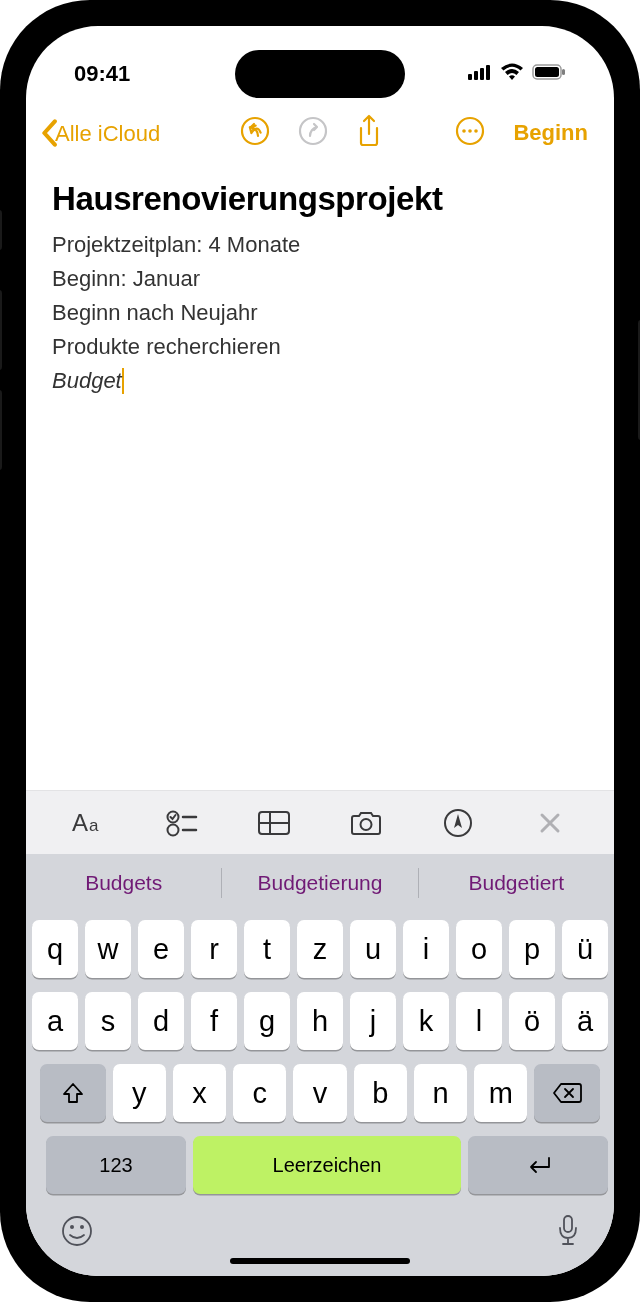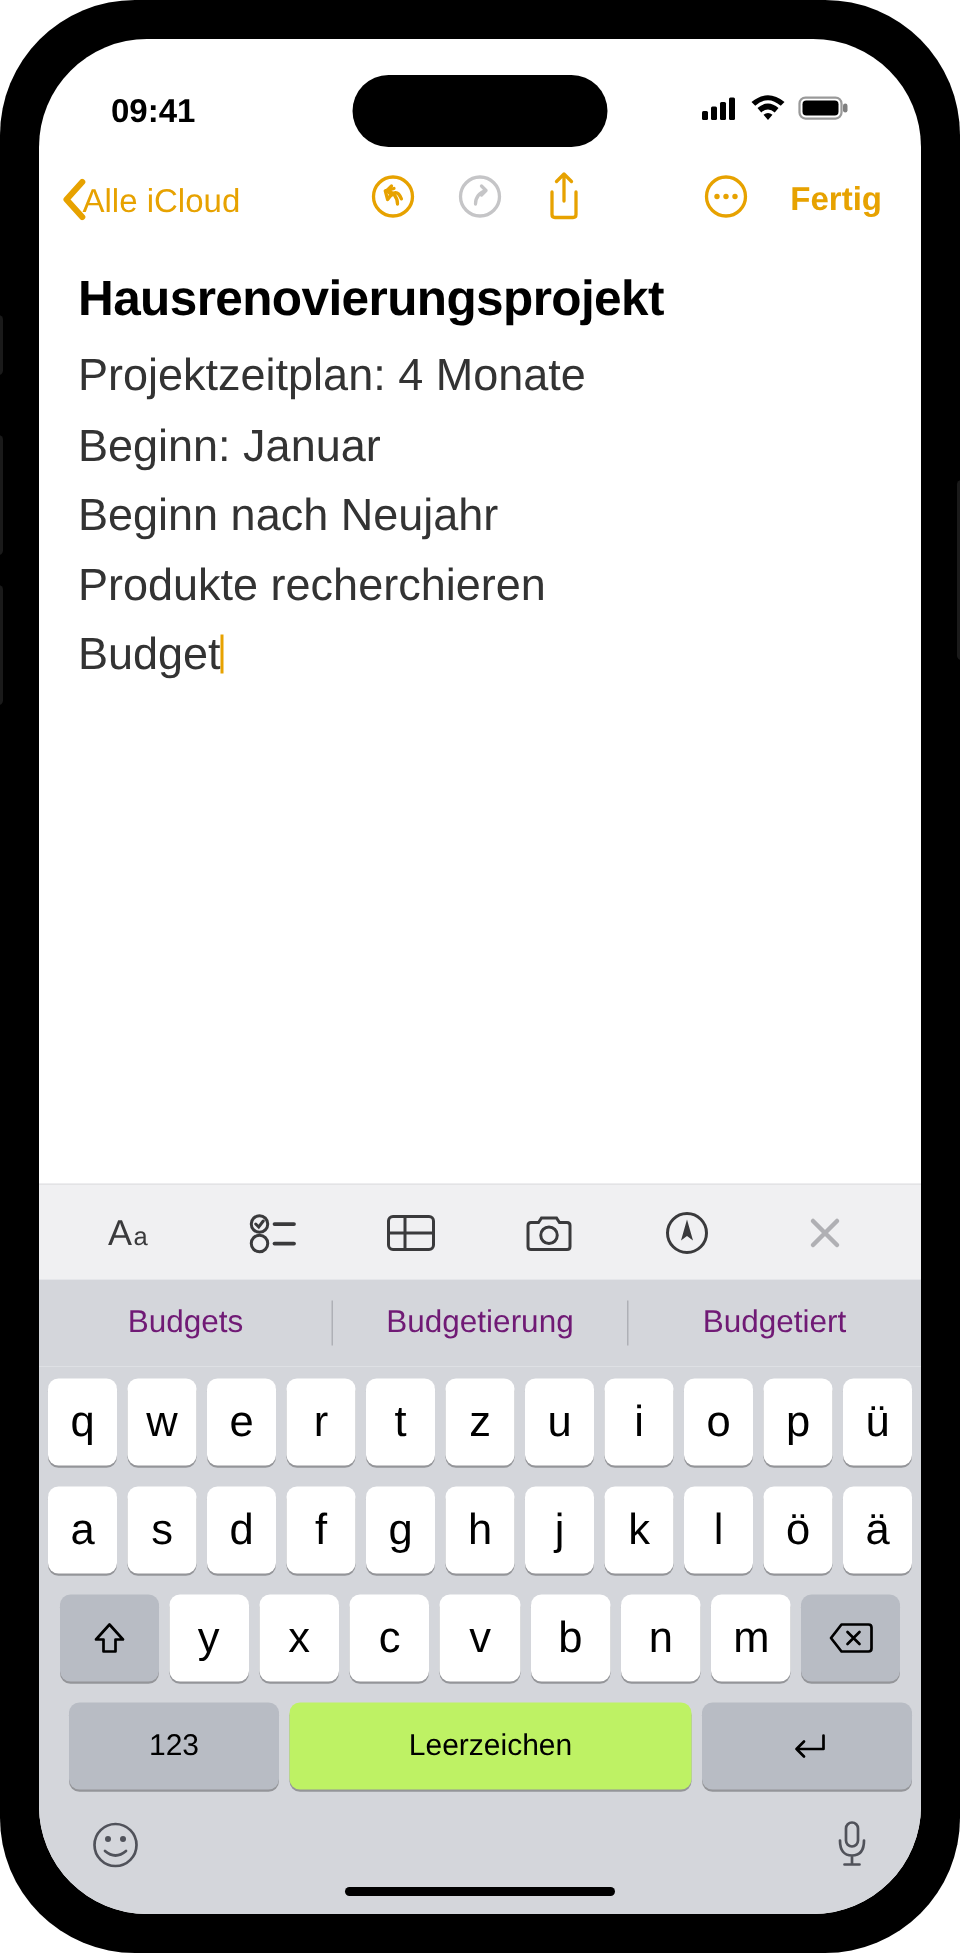--- a/index.html
+++ b/index.html
@@ -20,22 +20,22 @@
 
     .nav-bar { height: 54px; display: flex; justify-content: space-between; align-items: center; padding: 0 26px 0 14px; }
     .nav-left { display: flex; align-items: flex-end; gap: 0; color: #e7a200; font-size: 22px; }
     .nav-left svg { margin-right: -3px; }
     .nav-center { display: flex; gap: 28px; align-items: center; flex: 1; justify-content: center; margin-left: 6px; }
     .nav-right { display: flex; align-items: center; gap: 28px; }
     .done { color: #e7a200; font-size: 22px; font-weight: 600; }
 
     .content { flex: 1; padding: 20px 26px; }
     .title { font-size: 33px; font-weight: 700; margin-bottom: 10px; letter-spacing: -0.4px; }
-    .line { font-size: 30px; color: #333; line-height: 1.55; font-weight: 400; }
-    .cursor-line { display: inline; position: relative; }
+    .line { font-size: 22px; color: #333; line-height: 1.55; font-weight: 400; }
+    .cursor-line { display: inline; position: relative; font-style: italic; }
     .text-cursor { display: inline-block; width: 2px; height: 26px; background: #e7a200; vertical-align: middle; margin-bottom: 4px; }
 
     .format-bar { height: 64px; background: #f0f0f2; display: flex; align-items: center; justify-content: space-around; padding: 0 18px; border-top: 1px solid #e3e3e5; }
     .fb-item { width: 60px; display: flex; justify-content: center; }
 
     .suggestions { height: 58px; background: #d4d6db; display: flex; align-items: center; }
     .sug { flex: 1; text-align: center; font-size: 21px; color: #701a75; position: relative; }
     .sug-sep { width: 1px; height: 30px; background: #aeb0b6; }
 
     .keyboard { background: #d4d6db; padding: 8px 6px 0 6px; }
@@ -122,21 +122,21 @@
         </div>
         <div class="nav-right">
           <span>
             <svg width="30" height="30" viewBox="0 0 30 30">
                 <circle cx="15" cy="15" r="13" fill="none" stroke="#e7a200" stroke-width="2.2"></circle>
                 <circle cx="9" cy="15" r="1.8" fill="#e7a200"></circle>
                 <circle cx="15" cy="15" r="1.8" fill="#e7a200"></circle>
                 <circle cx="21" cy="15" r="1.8" fill="#e7a200"></circle>
               </svg>
           </span>
-          <span class="done">Fertig</span>
+          <span class="done">Beginn</span>
         </div>
       </div>
 
       <div class="content">
         <div class="title">Hausrenovierungsprojekt</div>
         <div class="line">Projektzeitplan: 4 Monate</div>
         <div class="line">Beginn: Januar</div>
         <div class="line">Beginn nach Neujahr</div>
         <div class="line">Produkte recherchieren</div>
         <div class="line"><span class="cursor-line">Budget</span><span class="text-cursor"></span></div>

